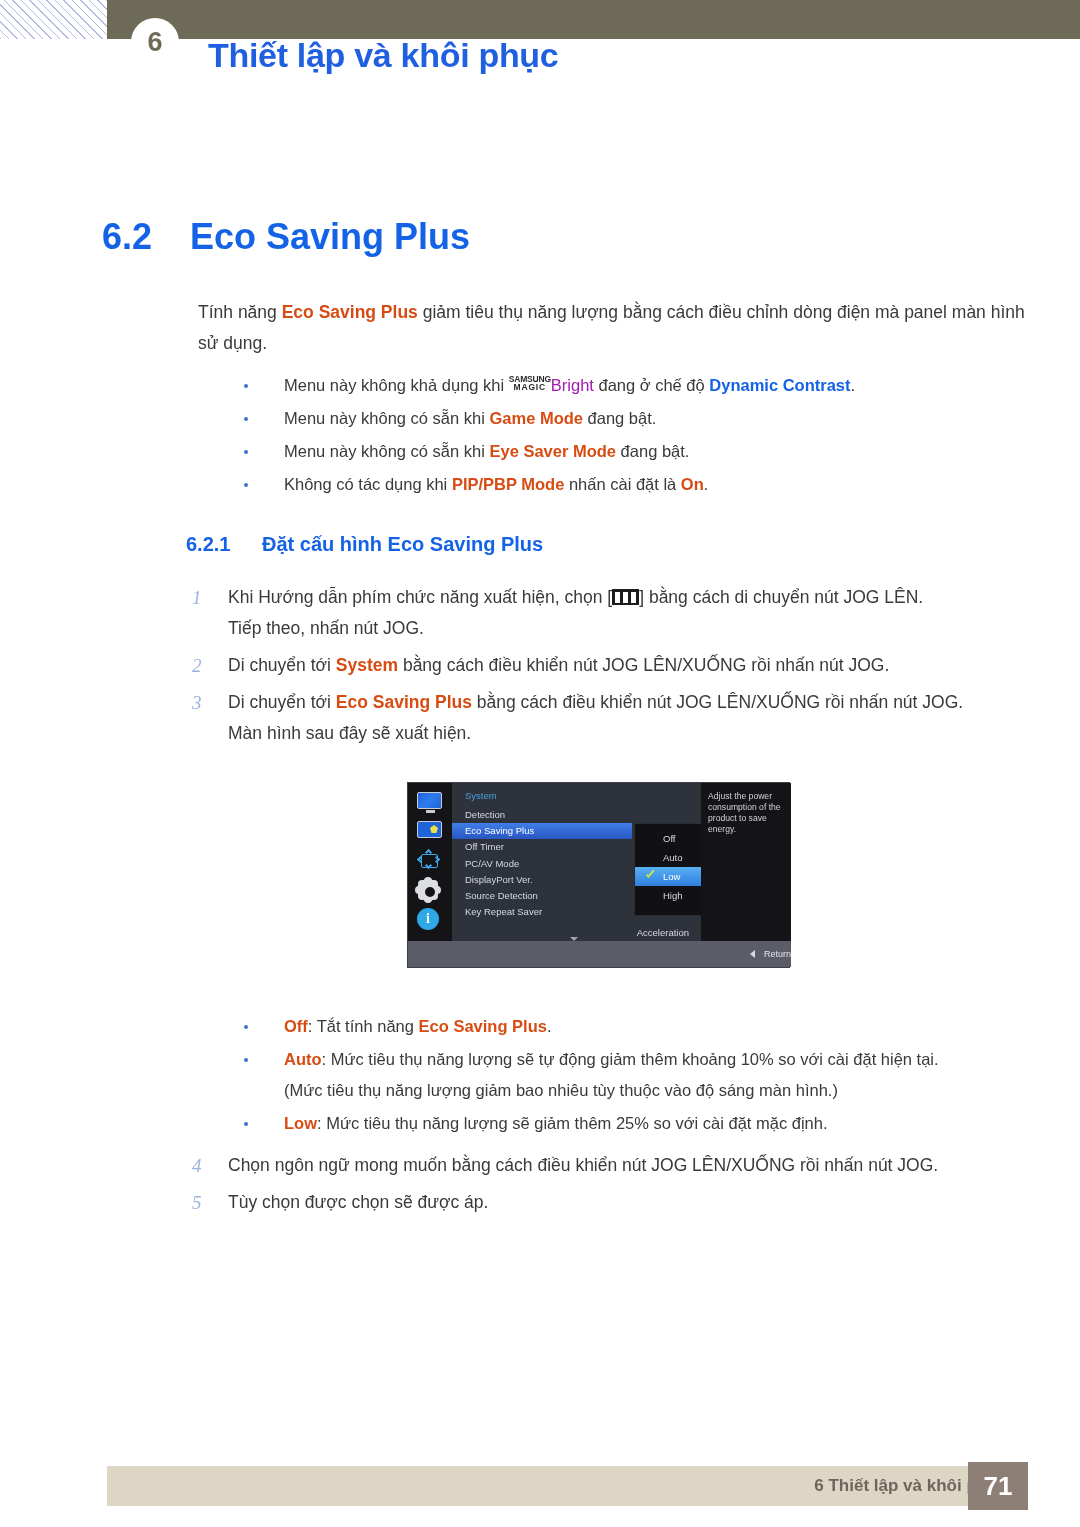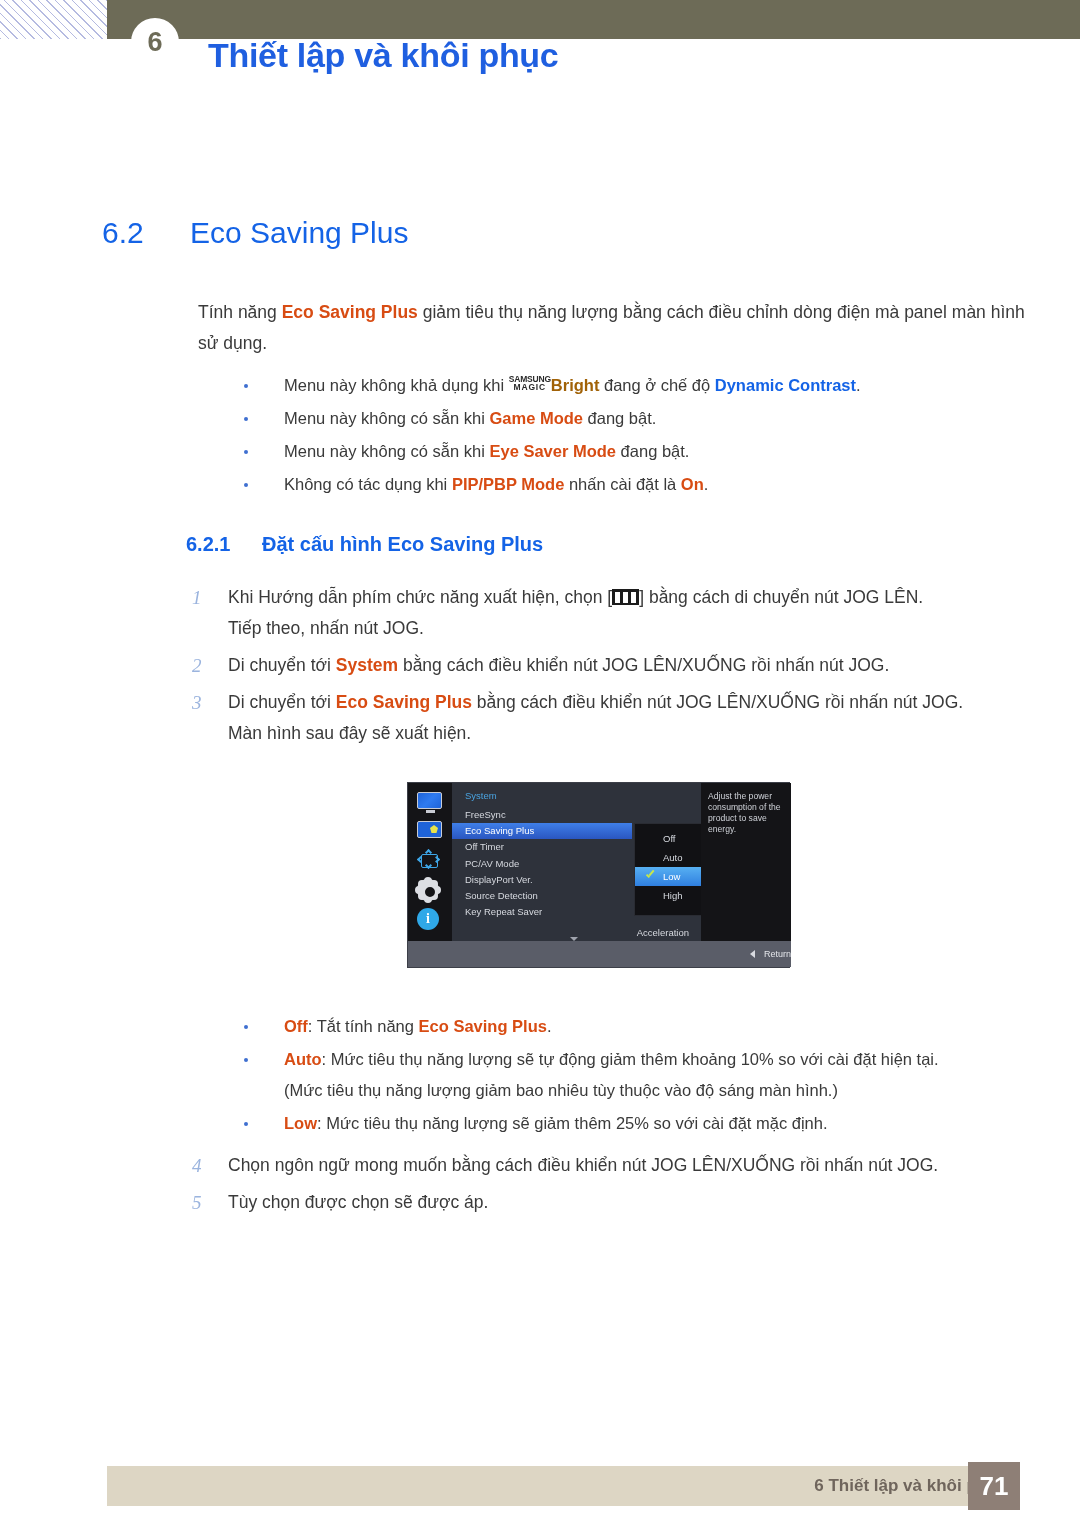--- a/index.html
+++ b/index.html
@@ -49,41 +49,41 @@
     position: absolute; left: 208px; top: 36px;
     font-size: 34px; font-weight: bold;
     color: #1f5fe0;
     letter-spacing: -0.3px;
     white-space: nowrap;
   }
 
   
   .h2 {
     position: absolute; left: 102px; top: 216px;
-    font-size: 30px; font-weight: normal; color: #1463e6;
+    font-size: 36px; font-weight: bold; color: #1463e6;
     white-space: nowrap;
   }
   .h2 .num { display: inline-block; width: 88px; }
 
   .h3 {
     position: absolute; left: 186px; top: 533px;
     font-size: 20px; font-weight: bold; color: #1463e6;
     white-space: nowrap;
   }
   .h3 .num { display: inline-block; width: 76px; }
 
   
   .para {
     position: absolute; left: 198px;
     width: 828px;
     font-size: 17.5px; color: #3a3a3a; line-height: 31px;
   }
   .b-orange { color: #d84c13; font-weight: bold; }
   .b-blue   { color: #1463e6; font-weight: bold; }
-  .b-dark   { color: #a16207; font-weight: bold; }
+  .b-dark   { color: #a21caf; font-weight: normal; }
 
   
   .bullets { position: absolute; left: 236px; width: 790px; }
   .bullet-row {
     position: relative;
     padding-left: 48px;
     font-size: 16.5px; color: #3a3a3a;
     line-height: 31px;
     margin-bottom: 2px;
   }
@@ -310,21 +310,21 @@
     width: 913px; height: 40px;
     background: #ddd6c4;
   }
   .footer-text {
     position: absolute; right: 73px; bottom: 31px;
     font-size: 17px; font-weight: bold; color: #6f655c;
     white-space: nowrap;
   }
   .footer-page {
     position: absolute; left: 968px; bottom: 17px;
-    width: 52px; height: 48px;
+    width: 60px; height: 48px;
     background: #8e7f76;
     color: #ffffff;
     font-size: 26px; font-weight: bold;
     display: flex; align-items: center; justify-content: center;
   }
 </style>
 </head>
 <body>
 
 <div class="page">
@@ -399,21 +399,21 @@
         <div class="osd-ic">
             <div class="ic-gear"></div>
           </div>
         <div class="osd-ic">
             <div class="ic-info">i</div>
           </div>
       </div>
 
       <div class="osd-menu">
         <div class="osd-menu-title">System</div>
-        <div class="osd-item">FreeSync</div>
+        <div class="osd-item">Detection</div>
         <div class="osd-item sel">Eco Saving Plus</div>
         <div class="osd-item">Off Timer</div>
         <div class="osd-item">PC/AV Mode</div>
         <div class="osd-item">DisplayPort Ver.</div>
         <div class="osd-item">Source Detection</div>
         <div class="osd-item">Key Repeat Saver</div>
         <div class="osd-accel">Acceleration</div>
         <div class="osd-scroll-arrow"></div>
 
         <div class="osd-submenu">

